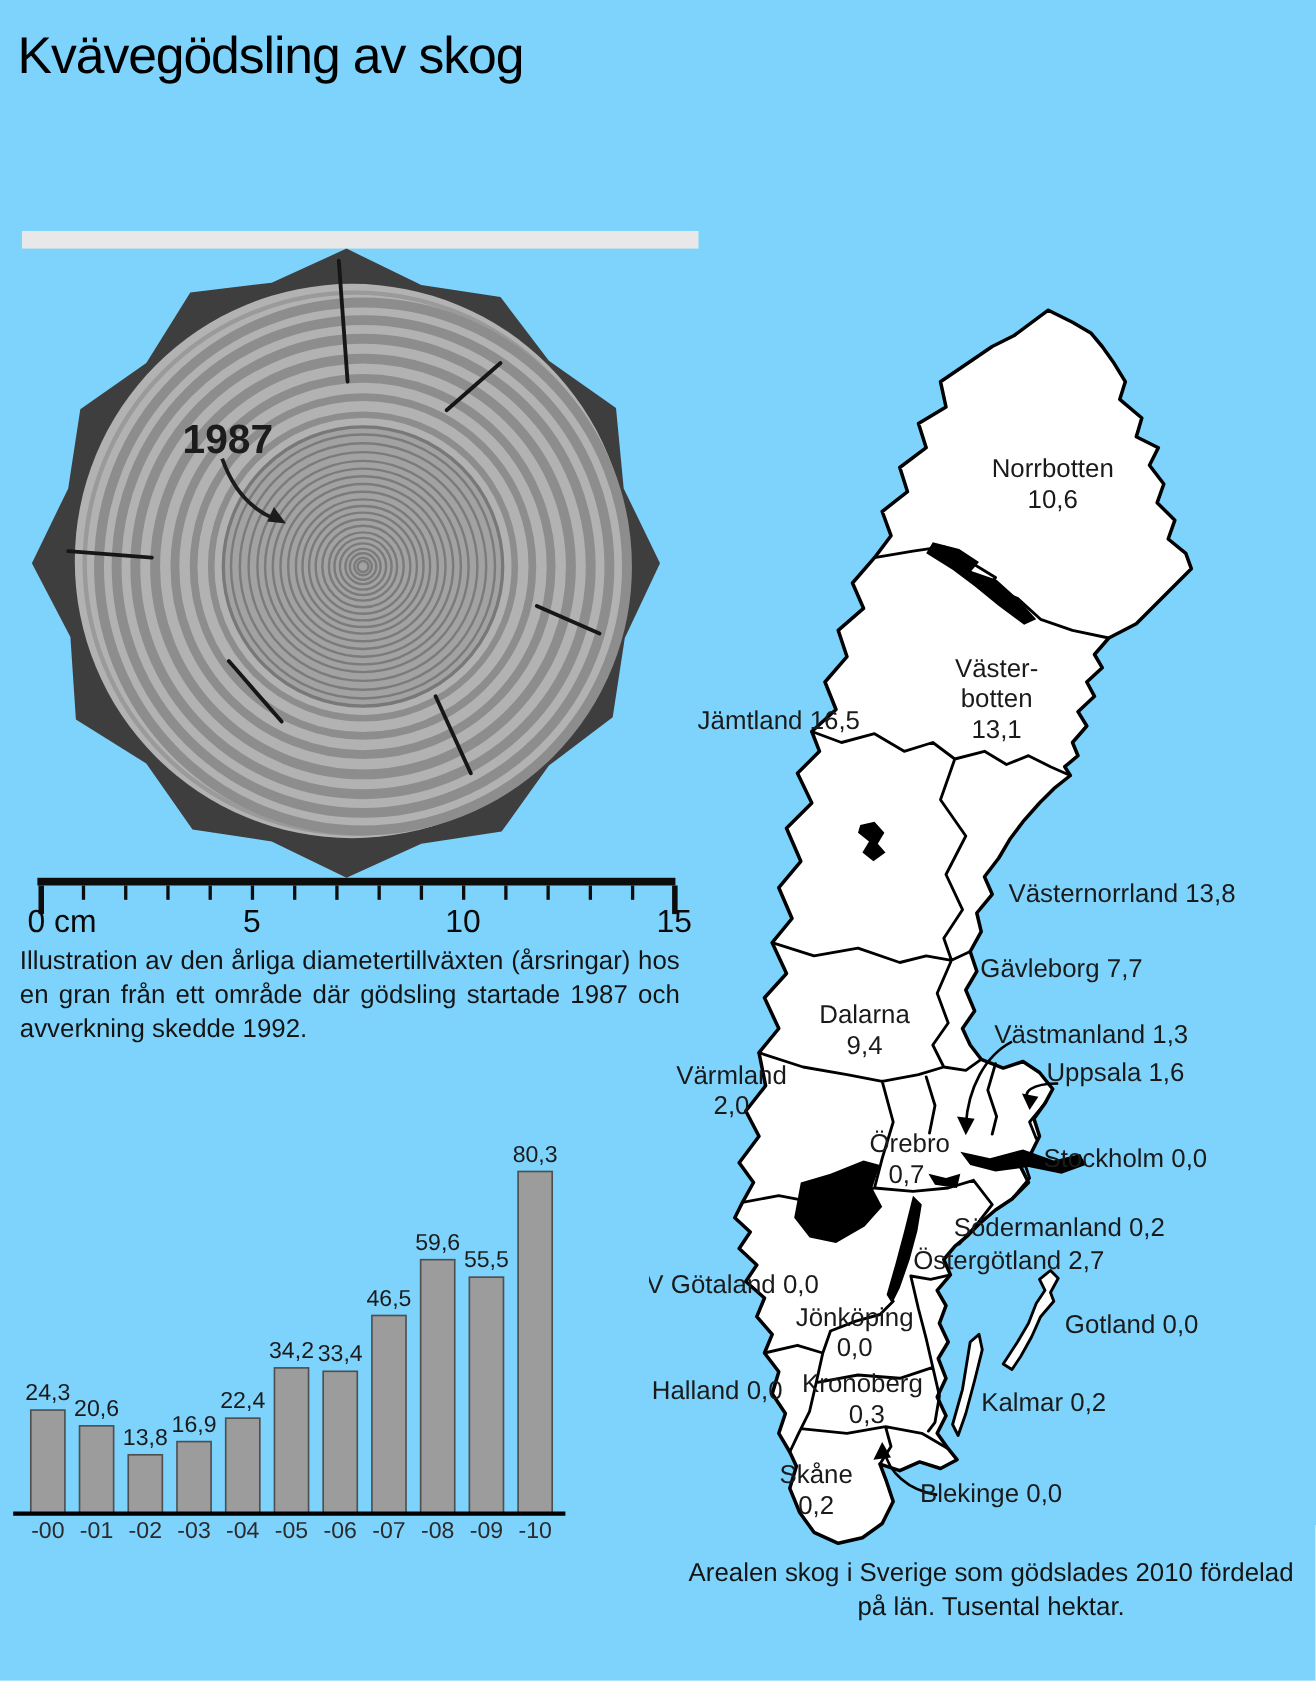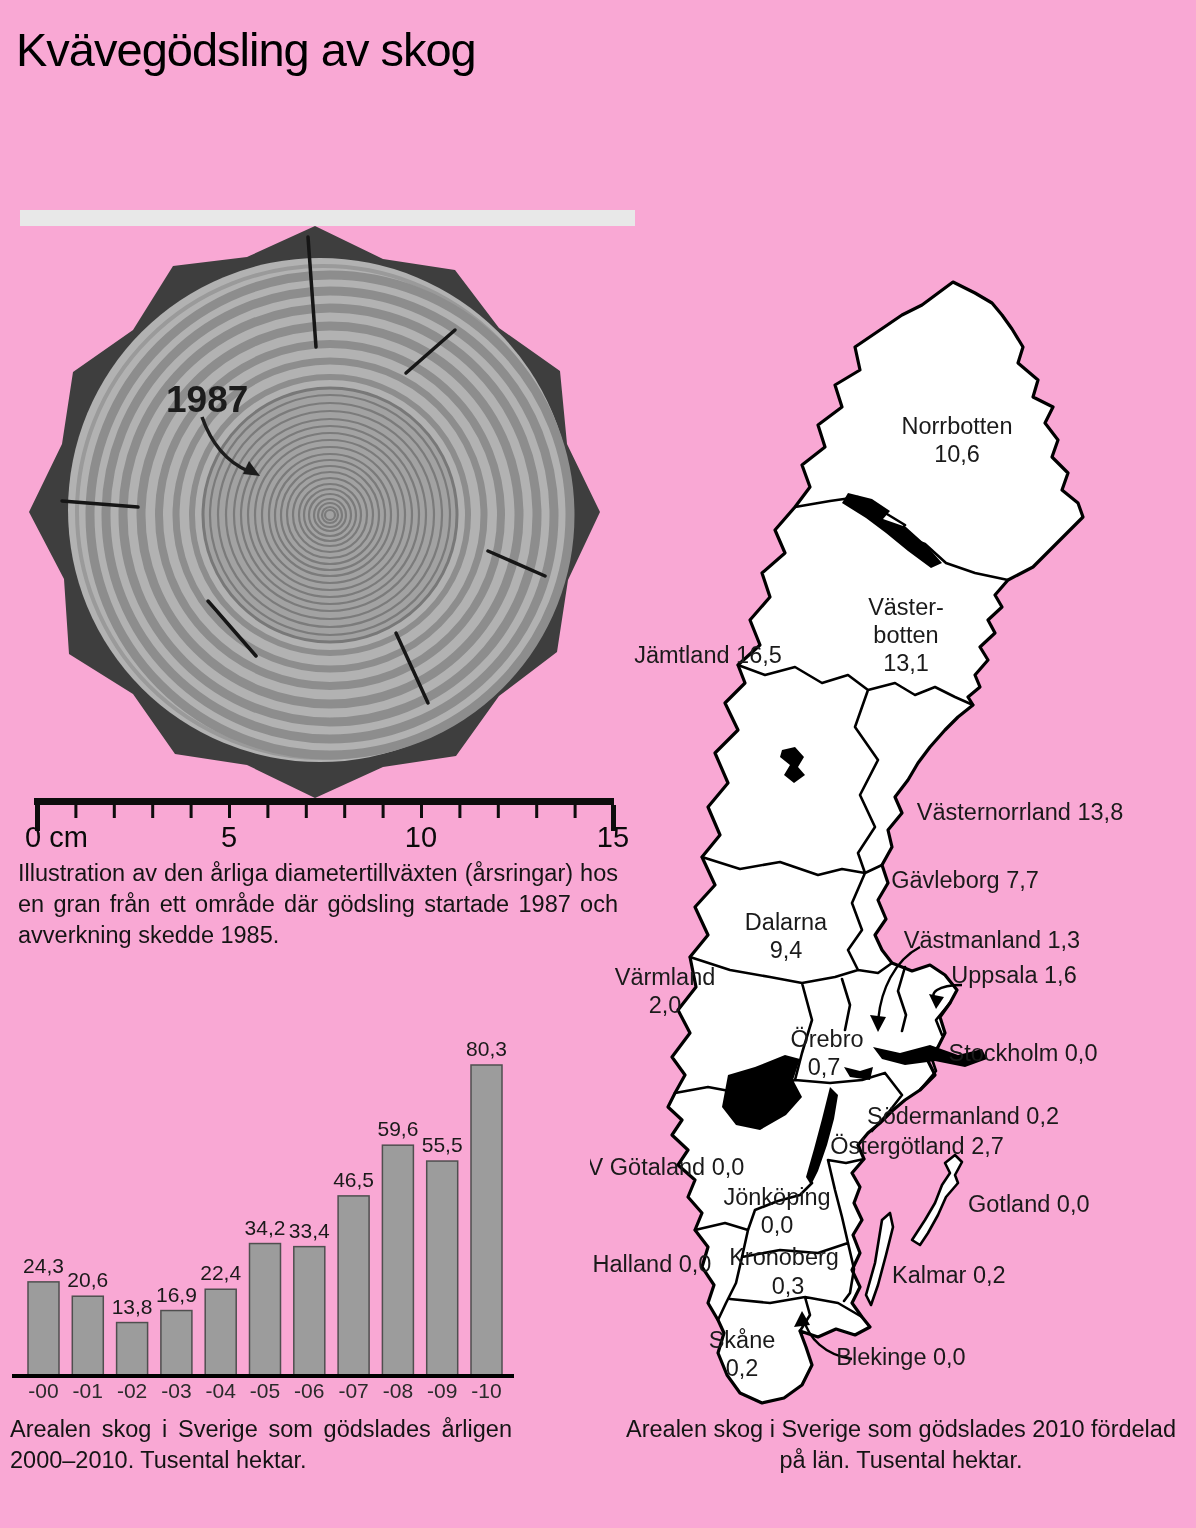--- a/index.html
+++ b/index.html
@@ -1,17 +1,17 @@
 <!DOCTYPE html>
 <html><head>
 <meta charset="utf-8">
 <style>
   html,body{margin:0;padding:0;background:#ffffff;}
   .page{
-    position:relative;width:1196px;height:1528px;background:#f9a8d4;overflow:hidden;
+    position:relative;width:1196px;height:1528px;background:#7dd3fc;overflow:hidden;
     font-family:"Liberation Sans", sans-serif;color:#111;
   }
   .abs{position:absolute;}
   h1.title{
     margin:0;font-size:47px;font-weight:500;letter-spacing:-1px;color:#000;
     font-family:"Liberation Sans", sans-serif;
   }
   p.caption{
     margin:0;font-size:23.5px;line-height:31px;color:#141414;text-align:justify;
   }
@@ -98,21 +98,21 @@
       <rect x="515.2" y="22" width="3" height="13"></rect>
         <rect x="553.6" y="22" width="3" height="13"></rect>
       <rect x="591" y="22" width="5" height="26"></rect>
     </g>
     <text x="5" y="64" class="rulerlabel">0 cm</text>
     <text x="209" y="64" class="rulerlabel" text-anchor="middle">5</text>
     <text x="401" y="64" class="rulerlabel" text-anchor="middle">10</text>
     <text x="593" y="64" class="rulerlabel" text-anchor="middle">15</text>
   </svg>
 
-  <p class="caption abs" style="left:18px;top:858px;width:600px;">Illustration av den årliga diametertillväxten (årsringar) hos en gran från ett område där gödsling startade 1987 och avverkning skedde 1985.</p>
+  <p class="caption abs" style="left:18px;top:858px;width:600px;">Illustration av den årliga diametertillväxten (årsringar) hos en gran från ett område där gödsling startade 1987 och avverkning skedde 1992.</p>
 
   <svg class="abs" style="left:8px;top:1038px;" width="512" height="365" viewBox="0 0 512 365">
     <g id="bars-group">
         <rect x="20" y="243.8861" width="31" height="94.1139" fill="#9c9c9c" stroke="#4f4f4f" stroke-width="1.5"></rect>
         <rect x="64.3" y="258.21619999999996" width="31" height="79.78380000000001" fill="#9c9c9c" stroke="#4f4f4f" stroke-width="1.5"></rect>
         <rect x="108.6" y="284.5526" width="31" height="53.44740000000001" fill="#9c9c9c" stroke="#4f4f4f" stroke-width="1.5"></rect>
         <rect x="152.89999999999998" y="272.5463" width="31" height="65.4537" fill="#9c9c9c" stroke="#4f4f4f" stroke-width="1.5"></rect>
         <rect x="197.2" y="251.2448" width="31" height="86.7552" fill="#9c9c9c" stroke="#4f4f4f" stroke-width="1.5"></rect>
         <rect x="241.5" y="205.5434" width="31" height="132.4566" fill="#9c9c9c" stroke="#4f4f4f" stroke-width="1.5"></rect>
         <rect x="285.79999999999995" y="208.6418" width="31" height="129.3582" fill="#9c9c9c" stroke="#4f4f4f" stroke-width="1.5"></rect>
@@ -141,21 +141,20 @@
         <text x="345.59999999999997" y="360" text-anchor="middle" font-size="21" fill="#2b2b2b">-07</text>
         <text x="389.9" y="98.16919999999999" text-anchor="middle" font-size="21" fill="#1a1a1a">59,6</text>
         <text x="389.9" y="360" text-anchor="middle" font-size="21" fill="#2b2b2b">-08</text>
         <text x="434.2" y="114.04849999999999" text-anchor="middle" font-size="21" fill="#1a1a1a">55,5</text>
         <text x="434.2" y="360" text-anchor="middle" font-size="21" fill="#2b2b2b">-09</text>
         <text x="478.5" y="17.998099999999965" text-anchor="middle" font-size="21" fill="#1a1a1a">80,3</text>
         <text x="478.5" y="360" text-anchor="middle" font-size="21" fill="#2b2b2b">-10</text>
       </g>
   </svg>
 
-  <p class="caption abs" style="left:10px;top:1414px;width:502px;">Arealen skog i Sverige som gödslades årligen 2000–2010. Tusental hektar.</p>
 
   <svg class="abs" style="left:590px;top:235px;" width="606" height="1175" viewBox="0 0 606 1175">
     <path fill="#ffffff" stroke="#000" stroke-width="3.2" stroke-linejoin="round" d="M493,282 L443,332 L418,345 L405,360 L412,372 L398,385 L405,398 L390,412 L398,425 L385,440 L390,452 L378,462
          L383,470 L368,482 L355,495 L340,512 L328,528 L318,545 L305,562 L312,578 L298,595 L302,612 L292,630 L298,648
          L288,665 L296,684 L285,700 L292,715 L302,728 L322,736 L340,730 L355,740 L367,755 L360,768 L350,782 L355,798
          L348,812 L338,826 L345,840 L330,855 L315,865 L302,876 L290,888 L278,898 L268,910 L274,924 L262,938 L270,952
          L264,968 L272,985 L263,1000 L270,1018 L262,1035 L270,1052 L262,1068 L272,1082 L280,1092 L265,1100 L246,1094
          L228,1102 L210,1096 L216,1112 L222,1130 L212,1150 L194,1163 L172,1168 L150,1158 L137,1140 L128,1118 L134,1098
          L128,1085 L118,1068 L124,1050 L112,1032 L118,1012 L105,995 L112,978 L98,962 L105,945 L88,930 L98,915 L82,900
          L92,885 L78,872 L85,858 L95,840 L82,822 L100,798 L88,775 L106,752 L100,722 L118,700 L105,672 L125,650 L112,622

